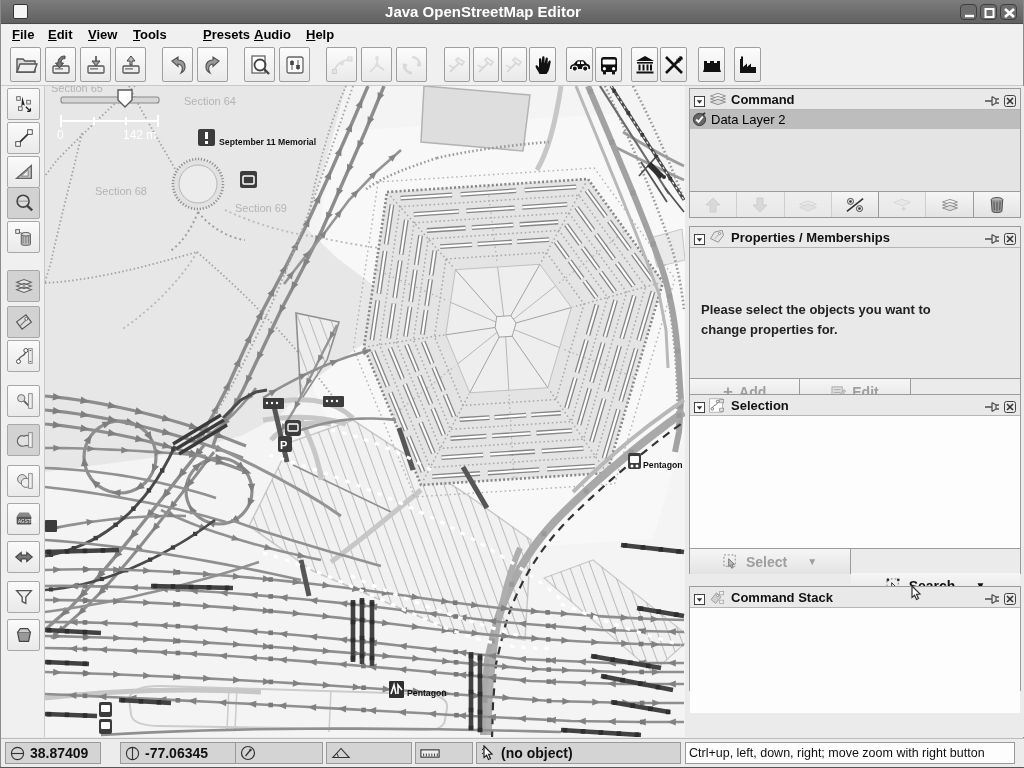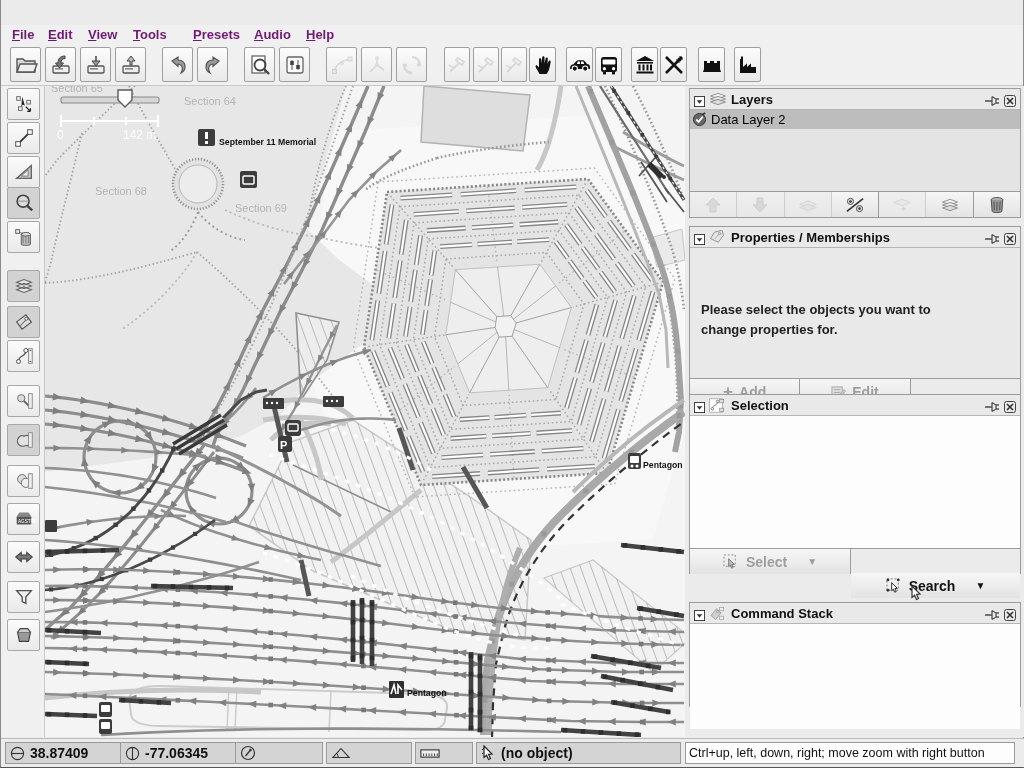--- a/index.html
+++ b/index.html
@@ -1,21 +1,21 @@
 <!DOCTYPE html>
 <html><head><meta charset="utf-8"><style>
 * { margin:0; padding:0; box-sizing:border-box; }
 html,body { width:1024px; height:768px; overflow:hidden; font-family:"Liberation Sans",sans-serif; background:#ebebeb; }
 #win { position:absolute; left:0; top:0; width:1024px; height:768px; border-left:1px solid #8a8a8a; border-right:1px solid #8a8a8a; border-bottom:2px solid #555; }
 #title { position:absolute; left:0; top:0; width:100%; height:24px; background:linear-gradient(#7d7d7d,#606060); border-bottom:1px solid #4a4a4a; }
 #title .t { position:absolute; left:0; right:58px; top:3px; text-align:center; color:#fff; font-weight:bold; font-size:15px; }
 #title .ic { position:absolute; left:12px; top:4px; width:15px; height:15px; background:#f5f5f5; border:1px solid #333; border-radius:2px; }
 .wb { position:absolute; top:4px; width:17px; height:16px; background:#6e6e6e; border:1.5px solid #3f3f3f; border-radius:4px; }
 .wb svg { position:absolute; left:2px; top:2px; }
-#menubar { position:absolute; left:0; top:25px; width:100%; height:19px; background:#f0f0f0; font-size:13px; font-weight:bold; color:#701a75;padding-left:36px; }
+#menubar { position:absolute; left:0; top:25px; width:100%; height:19px; background:#f0f0f0; font-size:13px; font-weight:bold; color:#000000;padding-left:36px; }
 #menubar span { position:absolute; top:2px; }
 #toolbar { position:absolute; left:0; top:44px; width:100%; height:42px; background:#f0f0f0; border-bottom:1px solid #c9c9c9; }
 .tb { position:absolute; top:3px; height:35px; display:flex; align-items:center; justify-content:center; border-radius:2px; border:1px solid #9f9f9f; }
 #lefttb { position:absolute; left:0; top:86px; width:44px; height:651px; background:#f0f0f0; border-right:1px solid #c9c9c9; }
 .lb { position:absolute; left:6px; width:33px; height:32px; border:1px solid #a8a8a8; border-radius:2px; display:flex; align-items:center; justify-content:center; }
 #map { position:absolute; left:44px; top:86px; width:640px; height:651px; }
 #rpanel { position:absolute; left:684px; top:86px; width:340px; height:651px; background:#ebebeb; }
 .panel { position:absolute; left:4px; width:332px; border:1px solid #9b9b9b; background:#ebebeb; }
 .phdr { position:relative; height:20px; background:#e9e9e9; }
 .collapse { position:absolute; left:4px; top:4px; }
@@ -28,26 +28,45 @@
 .pbtn:last-child { border-right:none;margin-top:24px; }
 .lyb { flex:1; height:25px; border-right:1px solid #9b9b9b; display:flex; align-items:center; justify-content:center; background:linear-gradient(#f6f6f6,#e3e3e3); }
 .lyb:last-child { border-right:none; }
 #status { position:absolute; left:0; top:738px; width:1024px; height:29px; background:#ececec; border-top:1px solid #bbb; font-size:13px; }
 .sc { position:absolute; top:3px; height:22px; background:#d4d4d4; border:1px solid #9a9a9a; display:flex; align-items:center; gap:5px; padding-left:4px; color:#111; }
 .sc b { font-size:14px; }
 .schelp { background:#fdfdfd; font-size:12.5px; padding-left:3px; white-space:nowrap; }
 u { text-decoration:underline; }
 </style></head><body>
 <div id="win">
+<div id="title">
+      <div class="ic"></div>
+      <div class="t">Java OpenStreetMap Editor</div>
+<div class="wb" style="right:46px">
+        <svg width="13" height="12" viewBox="0 0 13 12">
+          <line x1="2" y1="9" x2="11" y2="9" stroke="#fff" stroke-width="2.4"></line>
+        </svg>
+      </div>
+<div class="wb" style="right:26px">
+        <svg width="13" height="12" viewBox="0 0 13 12">
+          <rect x="2.5" y="2" width="8" height="8" fill="none" stroke="#fff" stroke-width="2"></rect>
+        </svg>
+      </div>
+<div class="wb" style="right:6px">
+        <svg width="13" height="12" viewBox="0 0 13 12">
+          <path d="M2,2 L11,10 M11,2 L2,10" stroke="#fff" stroke-width="2.6"></path>
+        </svg>
+      </div>
+</div>
 <div id="menubar">
 <span style="left:11px"><u>F</u>ile</span>
       <span style="left:47px"><u>E</u>dit</span>
       <span style="left:87px"><u>V</u>iew</span>
 <span style="left:132px"><u>T</u>ools</span>
-      <span style="left:192px"><u>P</u>resets</span>
+      <span style="left:202px"><u>P</u>resets</span>
       <span style="left:253px"><u>A</u>udio</span>
       <span style="left:305px"><u>H</u>elp</span>
 </div>
 <div id="toolbar">
       <div class="tb" style="left:9px;width:31px;background:linear-gradient(#fcfcfc,#e9e9e9)">
         <svg width="24" height="24" viewBox="0 0 24 24">
           <path d="M3,6 L9,6 L11,8 L21,8 L21,19 L3,19 Z" fill="#d9d9d9" stroke="#555" stroke-width="1.4"></path>
           <path d="M3,19 L6,11 L23,11 L20,19 Z" fill="#efefef" stroke="#555" stroke-width="1.4"></path>
         </svg>
       </div>
@@ -1231,21 +1250,21 @@
     <div class="phdr">
           <span class="collapse"><svg width="11" height="11" viewBox="0 0 12 12">
               <rect x="0.5" y="0.5" width="11" height="11" fill="#fff" stroke="#333"></rect>
               <path d="M3,4.5 L9,4.5 L6,8.5 Z" fill="#333"></path>
             </svg></span>
           <span class="picon"><svg width="18" height="14" viewBox="0 0 24 18">
               <path d="M2,5 L12,1.5 L22,5 L12,8.5 Z" fill="#f2f2f2" stroke="#777"></path>
               <path d="M2,9 L12,5.5 L22,9 L12,12.5 Z" fill="#e8e8e8" stroke="#777"></path>
               <path d="M2,13 L12,9.5 L22,13 L12,16.5 Z" fill="#dcdcdc" stroke="#777"></path>
             </svg></span>
-          <span class="ptitle">Layers</span>
+          <span class="ptitle">Command</span>
           <span class="hbtns"><svg width="16" height="12" viewBox="0 0 16 12">
               <path d="M1,6 L8,6" stroke="#555" stroke-width="1.6"></path>
               <path d="M8,1.5 L8,10.5 M8,1.5 L12,4 L12,8 L8,10.5 M12,4 L15,4 M12,8 L15,8" stroke="#555" stroke-width="1.3" fill="none"></path>
             </svg><svg width="12" height="12" viewBox="0 0 12 12" style="margin-left:4px">
               <rect x="0.5" y="0.5" width="11" height="11" rx="2" fill="#e8e8e8" stroke="#444"></rect>
               <path d="M3,3 L9,9 M9,3 L3,9" stroke="#333" stroke-width="1.6"></path>
             </svg></span>
         </div>
     <div class="pbody" style="height:82px;background:#e4e4e4">
       <div style="height:19px;background:#bdbdbd;display:flex;align-items:center;padding-left:2px;gap:4px">
@@ -1372,21 +1391,21 @@
             </svg> Select <span style="margin-left:14px;font-size:10px">▼</span></div>
       <div class="pbtn" style="color:#111"><svg width="17" height="16" viewBox="0 0 18 17">
               <rect x="1" y="1" width="12" height="12" fill="none" stroke="#777" stroke-dasharray="2,2"></rect>
               <circle cx="2" cy="2" r="1.5" fill="#333"></circle>
               <circle cx="13" cy="2" r="1.5" fill="#333"></circle>
               <circle cx="2" cy="13" r="1.5" fill="#333"></circle>
               <path d="M6,5 L12,11 L9.4,11.2 L10.8,14.4 L9.2,15.1 L7.8,11.9 L6,13.4 Z" fill="#fff" stroke="#222"></path>
             </svg> Search <span style="margin-left:14px;font-size:10px">▼</span></div>
     </div>
   </div>
-  <div class="panel" style="top:516px;height:105px">
+  <div class="panel" style="top:500px;height:105px">
     <div class="phdr">
           <span class="collapse"><svg width="11" height="11" viewBox="0 0 12 12">
               <rect x="0.5" y="0.5" width="11" height="11" fill="#fff" stroke="#333"></rect>
               <path d="M3,4.5 L9,4.5 L6,8.5 Z" fill="#333"></path>
             </svg></span>
           <span class="picon"><svg width="16" height="15" viewBox="0 0 24 22">
               <path d="M3,14 L11,4 L18,10 L10,20 Z" fill="#cfcfcf" stroke="#888"></path>
               <circle cx="13" cy="8" r="1.6" fill="#fff" stroke="#777"></circle>
               <rect x="16" y="2" width="6" height="5" fill="#eee" stroke="#999"></rect>
               <rect x="16" y="15" width="6" height="5" fill="#eee" stroke="#999"></rect>
@@ -1400,21 +1419,21 @@
               <path d="M3,3 L9,9 M9,3 L3,9" stroke="#333" stroke-width="1.6"></path>
             </svg></span>
         </div>
     <div class="pbody" style="height:106px;background:#fdfdfd"></div>
   </div>
   <div style="position:absolute;left:224px;top:499px"><svg width="15" height="16" viewBox="0 0 15 16">
           <path d="M3,1 L11,9 L7.5,9.3 L9.5,13.5 L7.5,14.5 L5.6,10.2 L3,12.5 Z" fill="#fff" stroke="#333" stroke-width="1.2"></path>
         </svg></div>
 </div>
 <div id="status">
-      <div class="sc" style="left:4px;width:132px">
+      <div class="sc" style="left:4px;width:96px">
         <svg width="15" height="15" viewBox="0 0 16 16">
           <circle cx="8" cy="8" r="6.5" fill="none" stroke="#333" stroke-width="1.2"></circle>
           <line x1="1.5" y1="8" x2="14.5" y2="8" stroke="#333" stroke-width="1.2"></line>
         </svg>
         <b>38.87409</b>
       </div>
       <div class="sc" style="left:119px;width:124px">
         <svg width="15" height="15" viewBox="0 0 16 16">
           <circle cx="8" cy="8" r="6.5" fill="none" stroke="#333" stroke-width="1.2"></circle>
           <line x1="8" y1="1.5" x2="8" y2="14.5" stroke="#333" stroke-width="1.2"></line>

